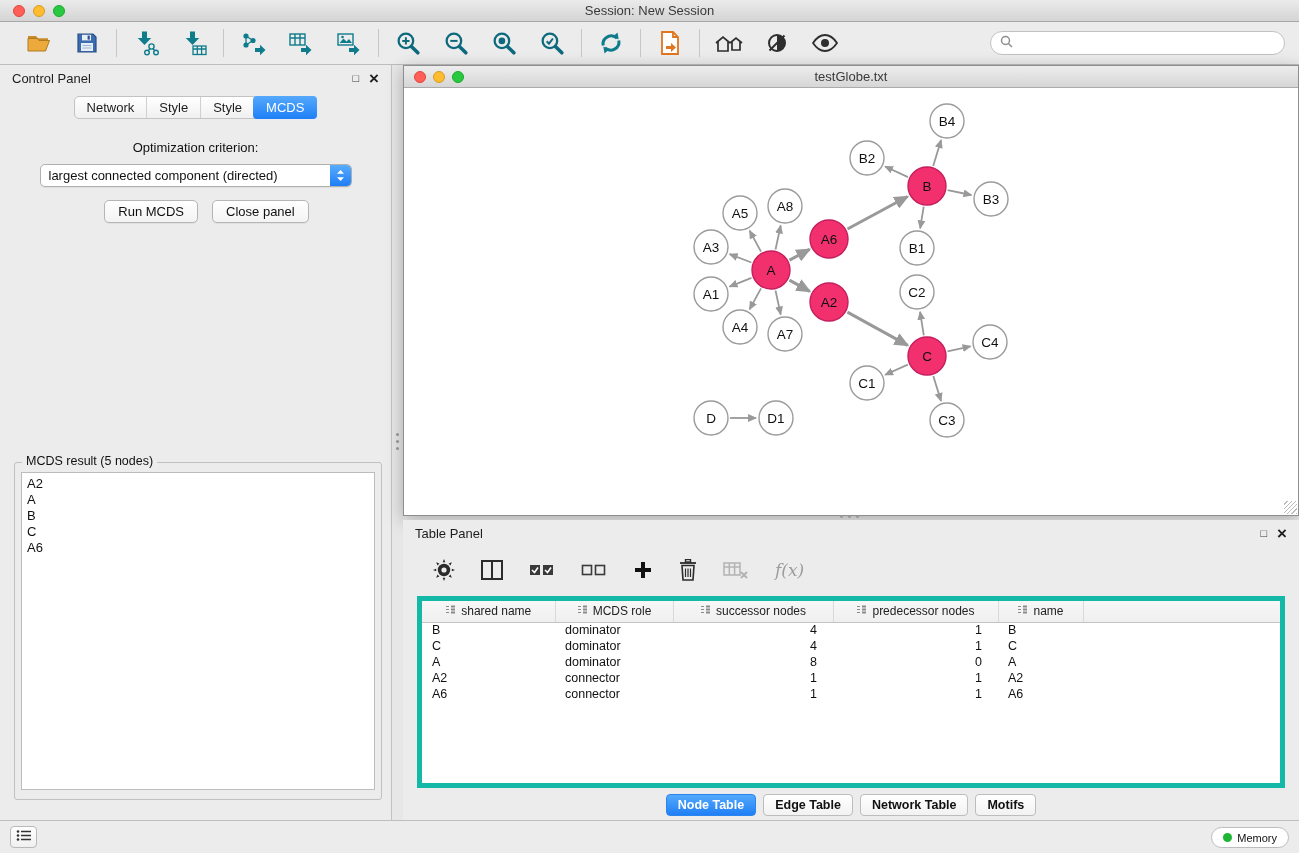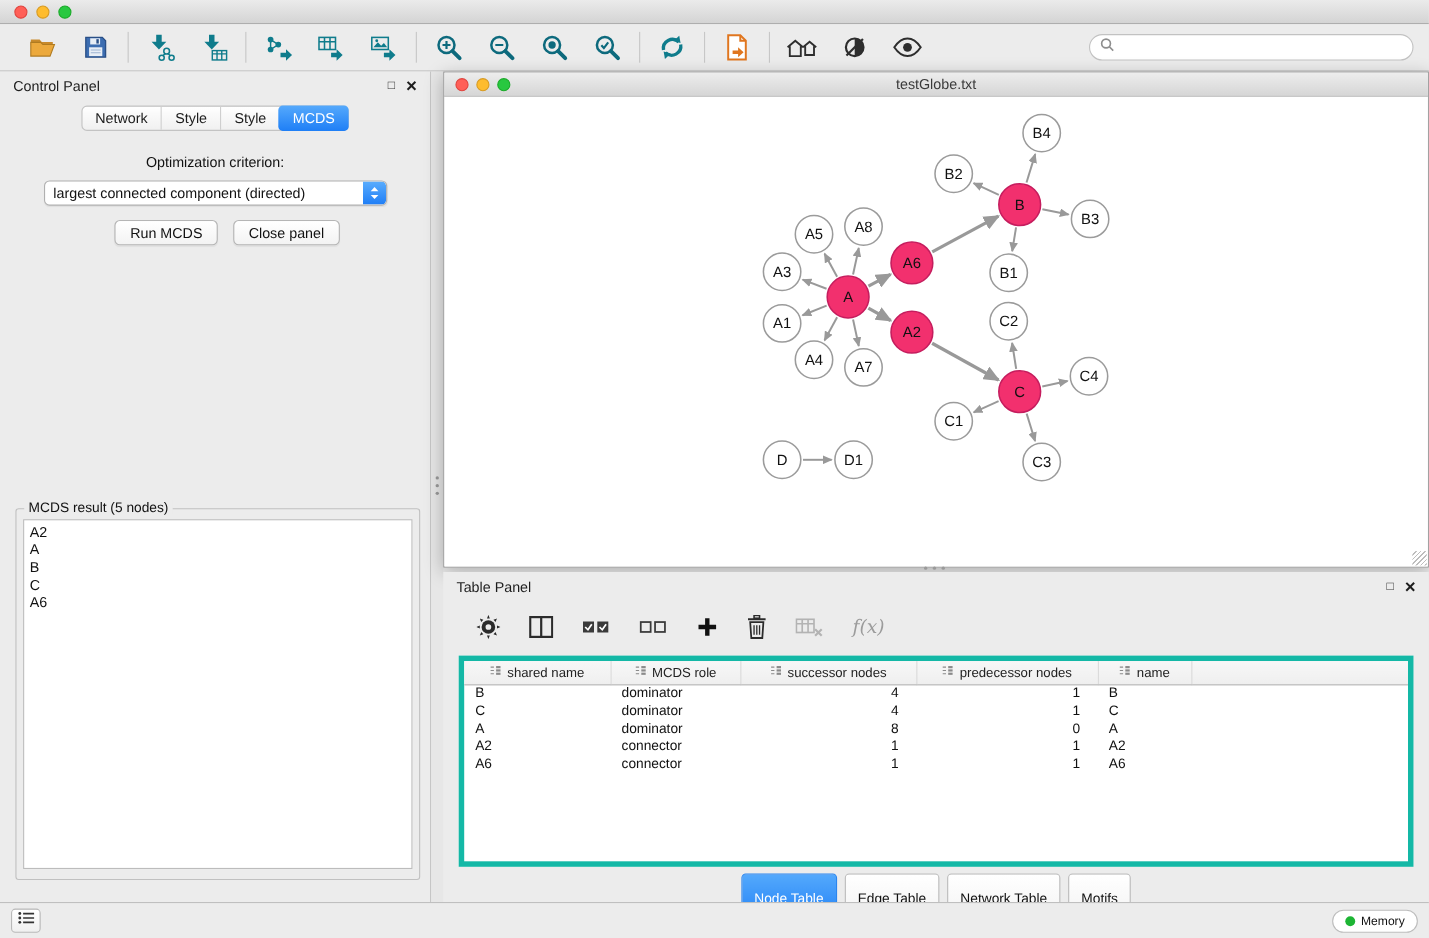--- a/index.html
+++ b/index.html
@@ -66,38 +66,39 @@
   .tp-toolbar{position:absolute;left:30px;top:36px;display:flex;align-items:center;gap:26px;height:28px;}
   .tp-btn{height:28px;display:flex;align-items:center;justify-content:center;cursor:pointer;}
   .fx{font-family:"DejaVu Serif",serif;font-style:italic;font-size:17px;color:#9c9c9c;}
   .tp-table{position:absolute;left:14px;top:76px;width:868px;height:192px;background:#fff;border:5px solid #14b8a6;overflow:hidden;}
   .tp-table table{border-collapse:collapse;table-layout:fixed;width:100%;}
   .tp-table thead th{height:21px;background:linear-gradient(#f7f7f7,#efefef);border-bottom:1px solid #c4c4c4;border-right:1px solid #d9d9d9;font-weight:normal;font-size:12px;color:#222;padding:0;cursor:pointer;}
   .th-inner{display:flex;align-items:center;justify-content:center;gap:5px;}
   .tp-table tbody td{height:16px;font-size:12.5px;color:#111;padding:0 10px;white-space:nowrap;overflow:hidden;}
   td.num{text-align:right;padding-right:16px !important;}
   .tp-tabs{position:absolute;left:0;width:100%;top:274px;display:flex;justify-content:center;gap:7px;}
-  .tp-tab{font-size:12.5px;padding:15px 11px;background:linear-gradient(#fff,#f2f2f2);border:1px solid #bdbdbd;border-radius:4px;color:#111;cursor:pointer;}
+  .tp-tab{font-size:12.5px;padding:3px 11px;background:linear-gradient(#fff,#f2f2f2);border:1px solid #bdbdbd;border-radius:4px;color:#111;cursor:pointer;font-weight:bold;}
   .tp-tab.active{background:linear-gradient(#54a9fc,#1f7ff6);border-color:#2a85ef;color:#fff;}
 
   
   .statusbar{position:absolute;left:0;bottom:0;width:100%;height:33px;background:#ececec;border-top:1px solid #bfbfbf;}
   .sb-left-btn{position:absolute;left:10px;top:5px;width:27px;height:22px;border:1px solid #b9b9b9;border-radius:4px;background:linear-gradient(#fff,#f0f0f0);display:flex;align-items:center;justify-content:center;cursor:pointer;}
   .memory-btn{position:absolute;right:10px;top:6px;height:21px;border:1px solid #bdbdbd;border-radius:11px;background:#fff;display:flex;align-items:center;gap:5px;padding:0 11px;font-size:11px;color:#111;cursor:pointer;}
   .memory-dot{width:9px;height:9px;border-radius:50%;background:#1db534;}
 </style>
 </head>
 <body>
 
 <div class="app">
 
   <div class="titlebar">
     <span class="tl red" style="left:13px"></span>
     <span class="tl yellow" style="left:33px"></span>
     <span class="tl green" style="left:53px"></span>
+    <div class="app-title">Session: New Session</div>
   </div>
 
   <div class="toolbar">
     <div class="tb-groups" id="tb-groups">
         <div class="tb-group">
           <div class="tb-btn">
             <svg width="27" height="24" viewBox="0 0 27 24">
               <path d="M2 5h8l2 2.2h10v3H2z" fill="#c98a2b"></path>
               <path d="M2 20V7.5h9l2 2h10.5L19.5 20z" fill="#eca93c" stroke="#b07b20" stroke-width="1"></path>
             </svg>

